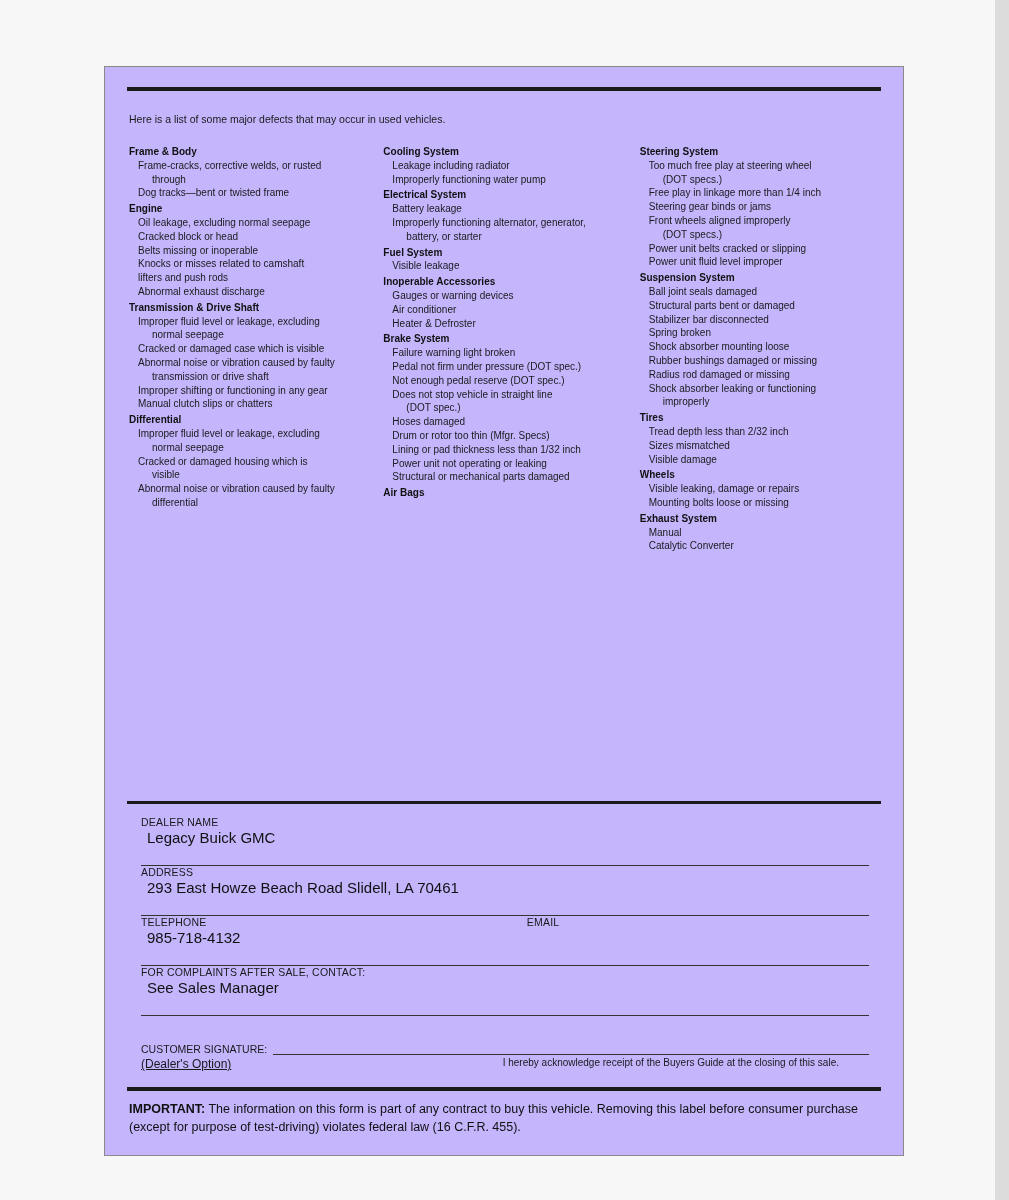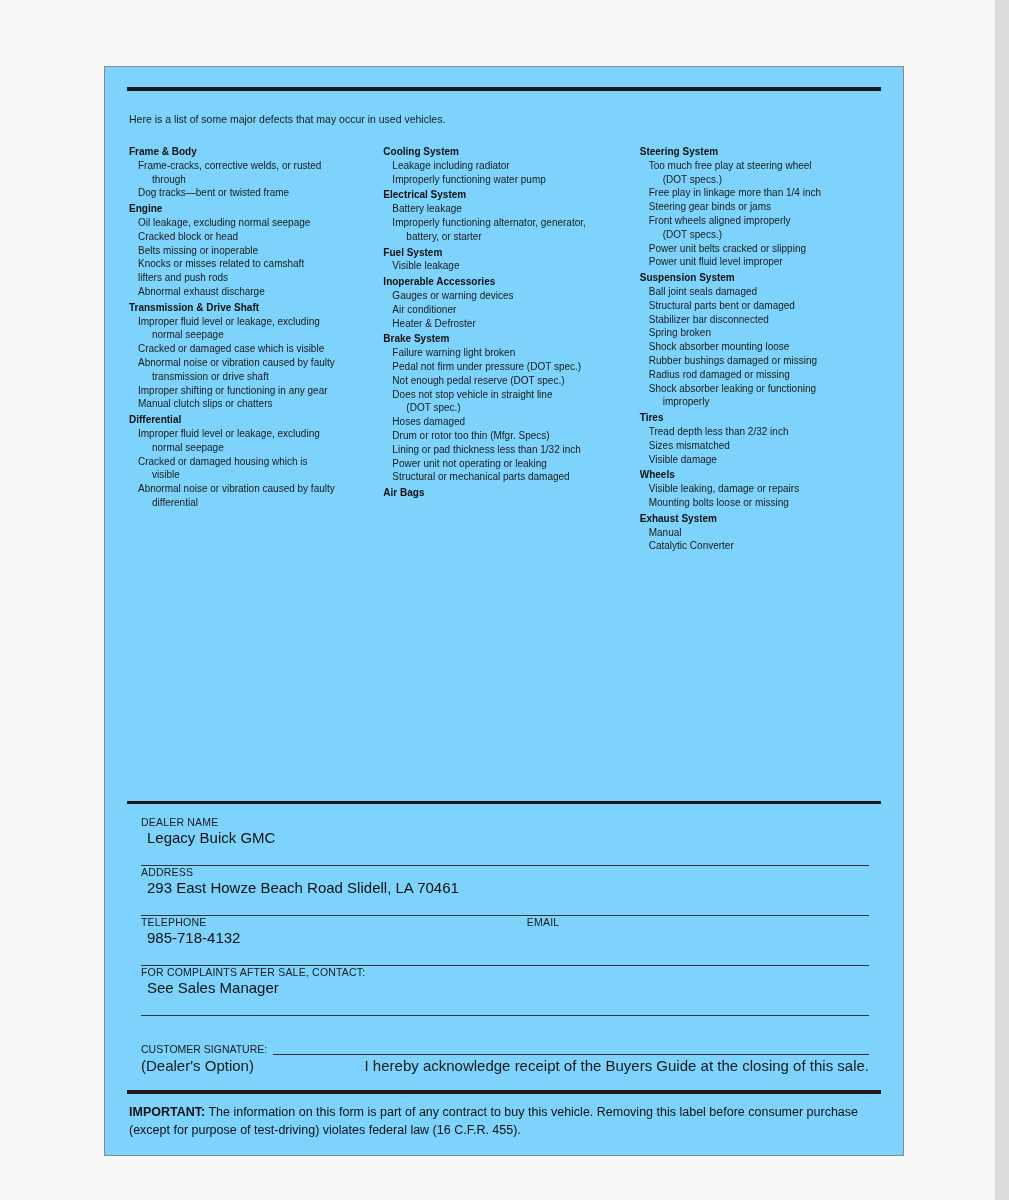--- a/index.html
+++ b/index.html
@@ -27,21 +27,21 @@
     width: 14px;
     height: 1200px;
     background: #dcdcdc;
   }
   .sheet {
     position: absolute;
     left: 104px;
     top: 66px;
     width: 800px;
     height: 1090px;
-    background: #7dd3fc;
+    background: #c4b5fd;
     border: 1px solid #8a8a8a;
     box-sizing: border-box;
   }
   .inner {
     position: absolute;
     left: 22px;
     top: 20px;
     right: 22px;
     bottom: 14px;
   }
@@ -134,26 +134,28 @@
     flex: 1;
     border-bottom: 1px solid #333;
     height: 12px;
   }
   .sig-sub {
     display: flex;
     justify-content: space-between;
     margin-top: 2px;
   }
   .sig-opt {
-    font-size: 15px;
-    color: #1a1a1a;
+    font-size: 12px;
+    color: #1a1a1a;
+    text-decoration: underline;
   }
   .sig-ack {
-    font-size: 15px;
-    color: #1a1a1a;
+    font-size: 10px;
+    color: #1a1a1a;
+    margin-right: 30px;
   }
   .rule-bottom {
     height: 4px;
     background: #1a1a1a;
     margin-top: 16px;
   }
   .important {
     font-size: 12.5px;
     color: #111;
     line-height: 1.42;

